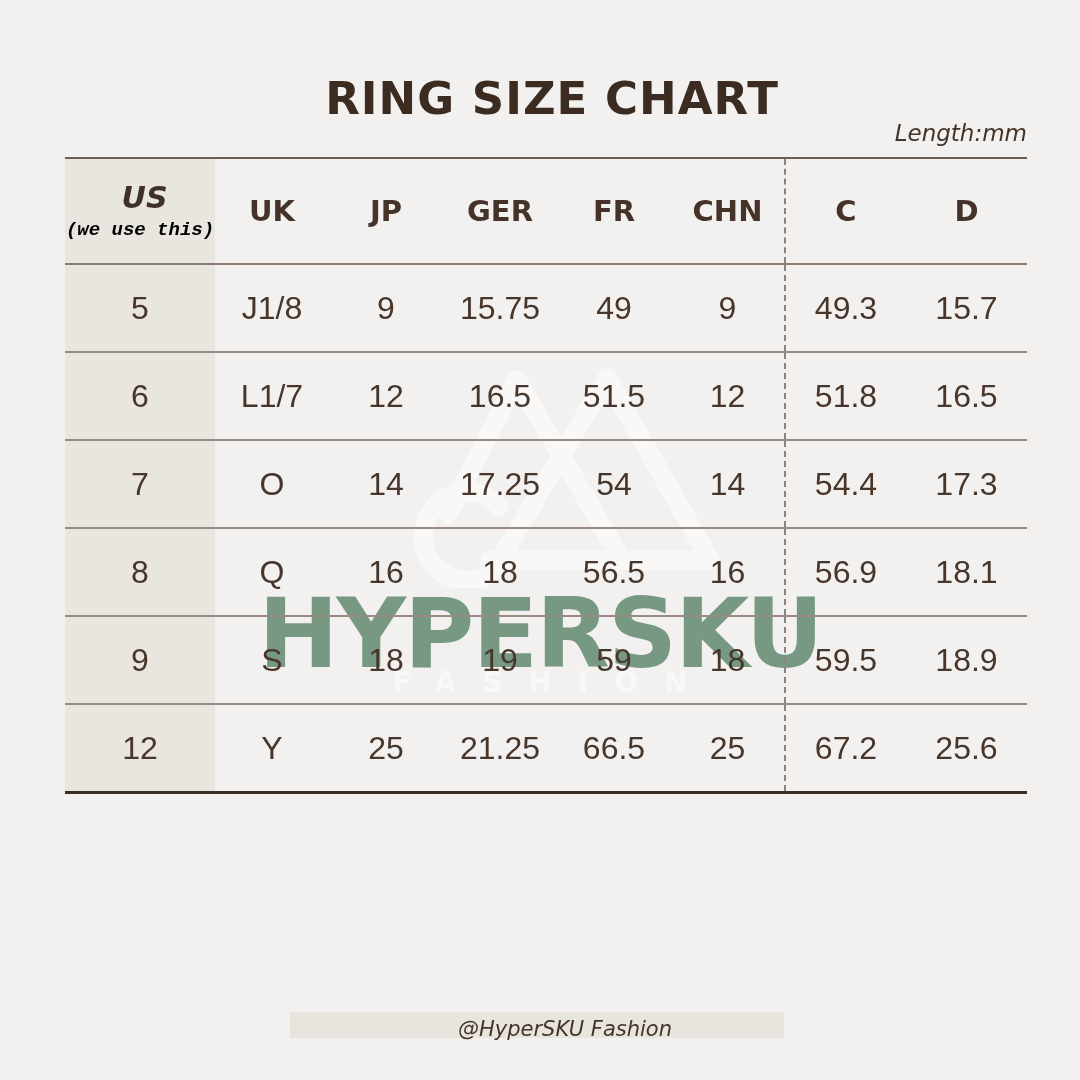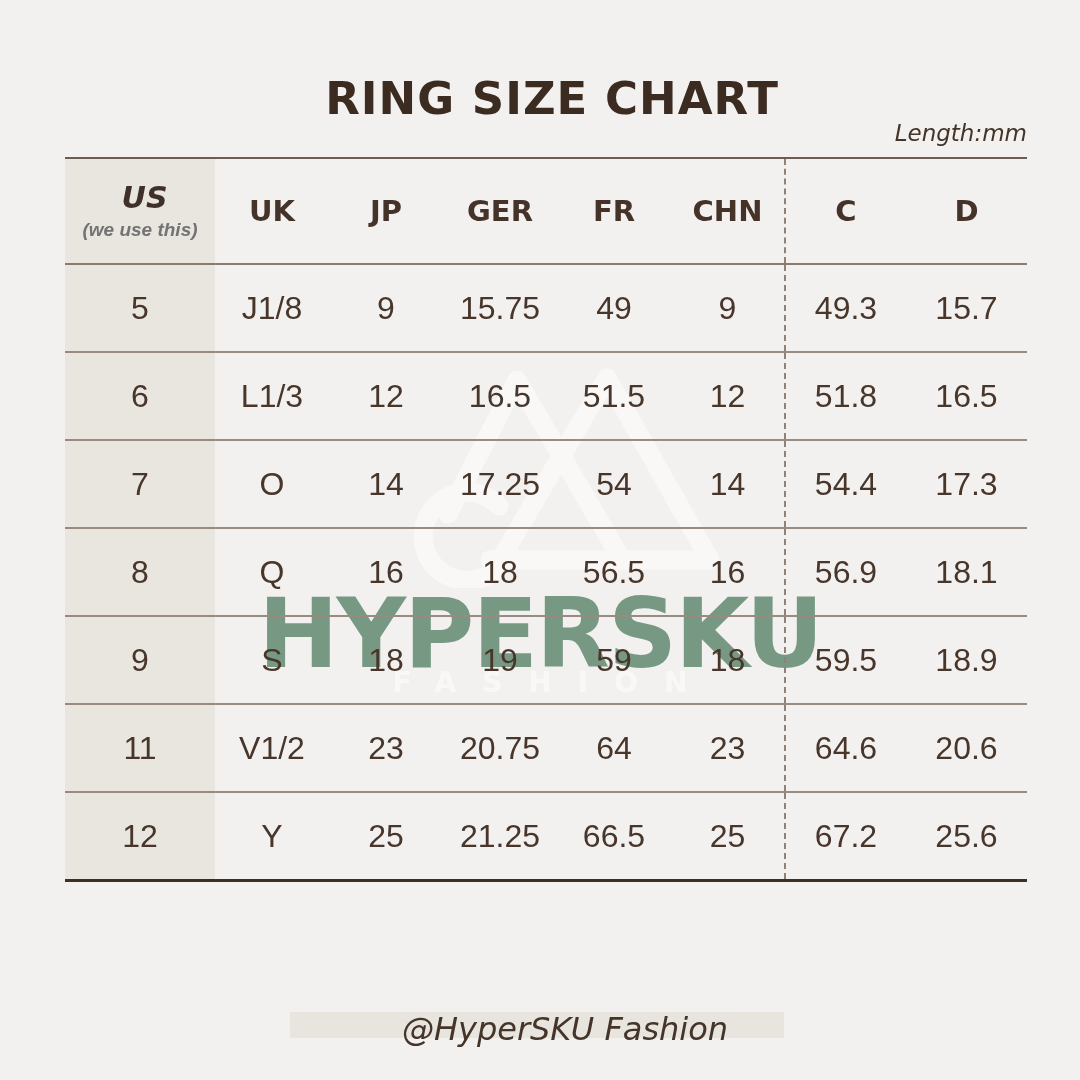--- a/index.html
+++ b/index.html
@@ -48,30 +48,30 @@
     font-family:"Liberation Sans",sans-serif;
   }
   tbody tr + tr td{border-top:2px solid #9a8b81;}
   .us-col{background:#e9e6e0;}
   .cd-l{border-left:2px dashed #8e8177;}
   .us-main{
     font-family:"DejaVu Sans",sans-serif;font-style:italic;font-weight:800;
     font-size:30px;line-height:1.15;color:#40302а;color:#40302a;padding-left:9px;
   }
   .us-note{
-    font-family:Liberation Sans, sans-serif;font-style:italic;font-weight:700;
-    font-size:19px;margin-top:3px;color:#737373;
+    font-family:Liberation Mono, monospace;font-style:italic;font-weight:700;
+    font-size:19px;margin-top:3px;color:#000000;
   }
   
   .footer-band{
     position:absolute;left:290px;top:1012px;width:494px;height:26px;
     background:#e8e5df;z-index:2;display:flex;align-items:center;justify-content:center;
   }
   .footer-band span{
-    font-family:"DejaVu Sans",sans-serif;font-style:italic;font-size:32px;
+    font-family:"DejaVu Sans",sans-serif;font-style:italic;font-size:21px;
     color:#453429;white-space:nowrap;transform:translate(28px,4px);
   }
 </style>
 </head>
 <body>
 
 <div class="canvas">
 
   <div class="title">RING SIZE CHART</div>
   <div class="unit">Length:mm</div>
@@ -121,21 +121,21 @@
         <td>J1/8</td>
         <td>9</td>
         <td>15.75</td>
         <td>49</td>
         <td>9</td>
         <td class="cd-l">49.3</td>
         <td>15.7</td>
       </tr>
       <tr>
         <td class="us-col">6</td>
-        <td>L1/3</td>
+        <td>L1/7</td>
         <td>12</td>
         <td>16.5</td>
         <td>51.5</td>
         <td>12</td>
         <td class="cd-l">51.8</td>
         <td>16.5</td>
       </tr>
       <tr>
         <td class="us-col">7</td>
         <td>O</td>
@@ -160,30 +160,20 @@
         <td class="us-col">9</td>
         <td>S</td>
         <td>18</td>
         <td>19</td>
         <td>59</td>
         <td>18</td>
         <td class="cd-l">59.5</td>
         <td>18.9</td>
       </tr>
       <tr>
-        <td class="us-col">11</td>
-        <td>V1/2</td>
-        <td>23</td>
-        <td>20.75</td>
-        <td>64</td>
-        <td>23</td>
-        <td class="cd-l">64.6</td>
-        <td>20.6</td>
-      </tr>
-      <tr>
         <td class="us-col">12</td>
         <td>Y</td>
         <td>25</td>
         <td>21.25</td>
         <td>66.5</td>
         <td>25</td>
         <td class="cd-l">67.2</td>
         <td>25.6</td>
       </tr>
     </tbody>

